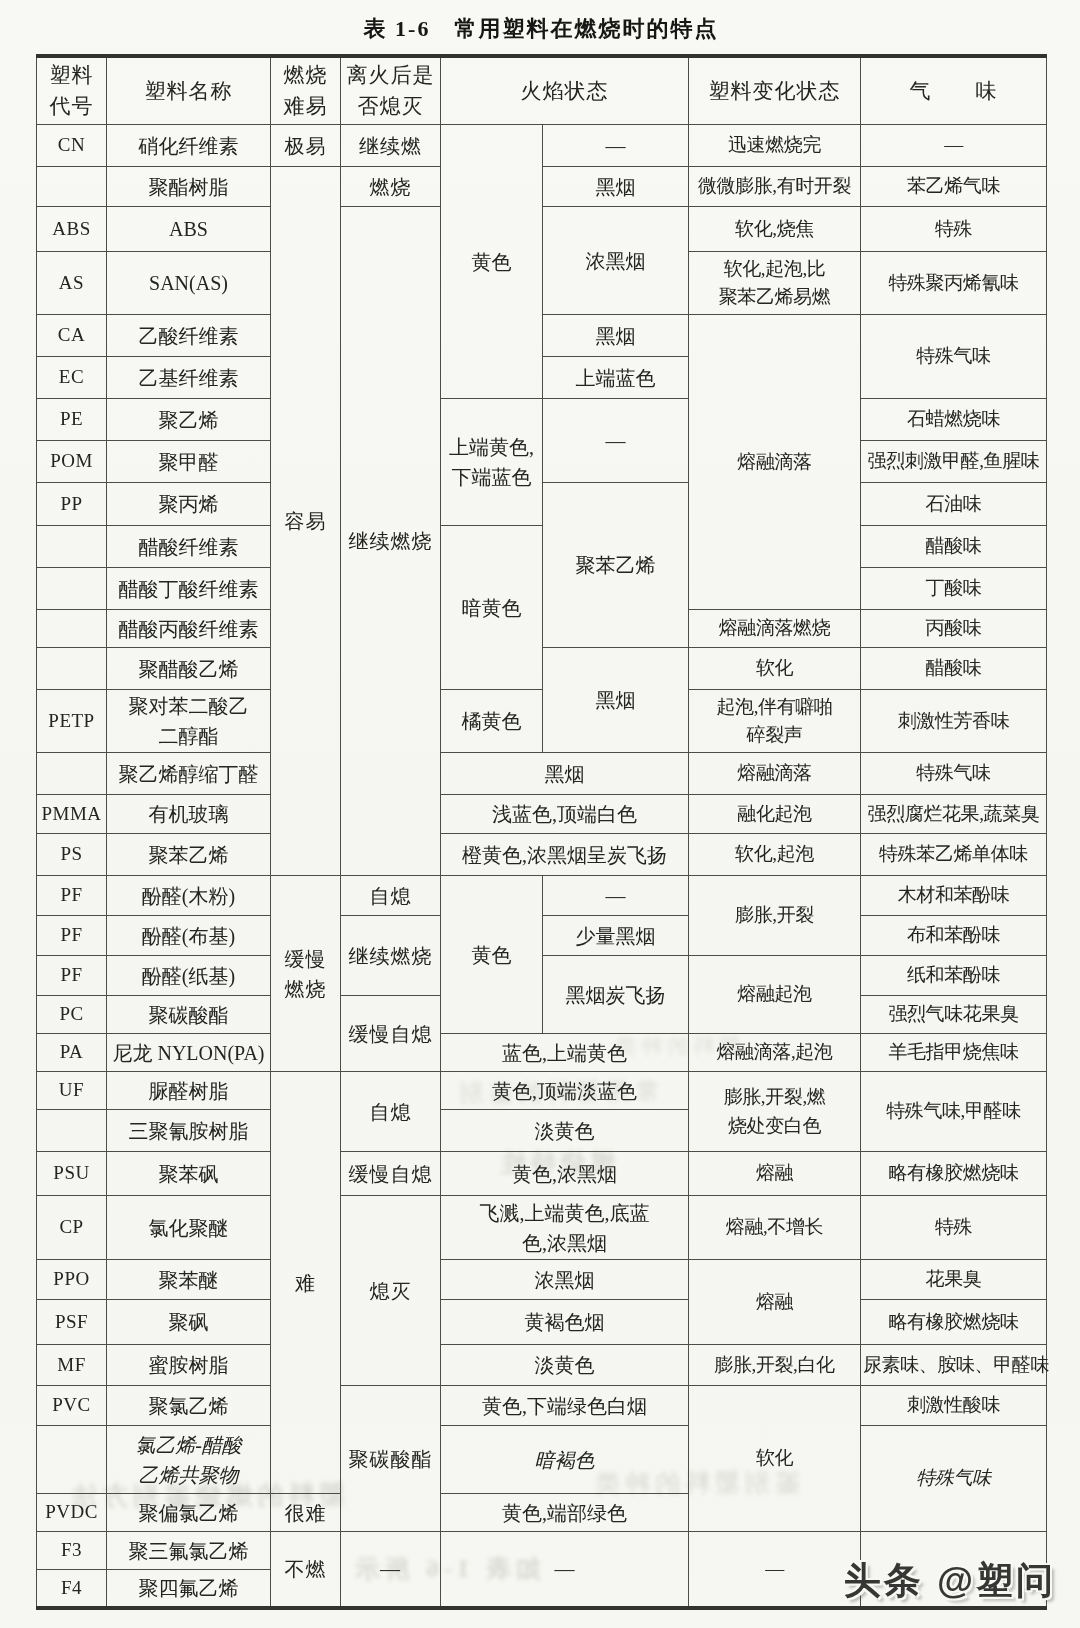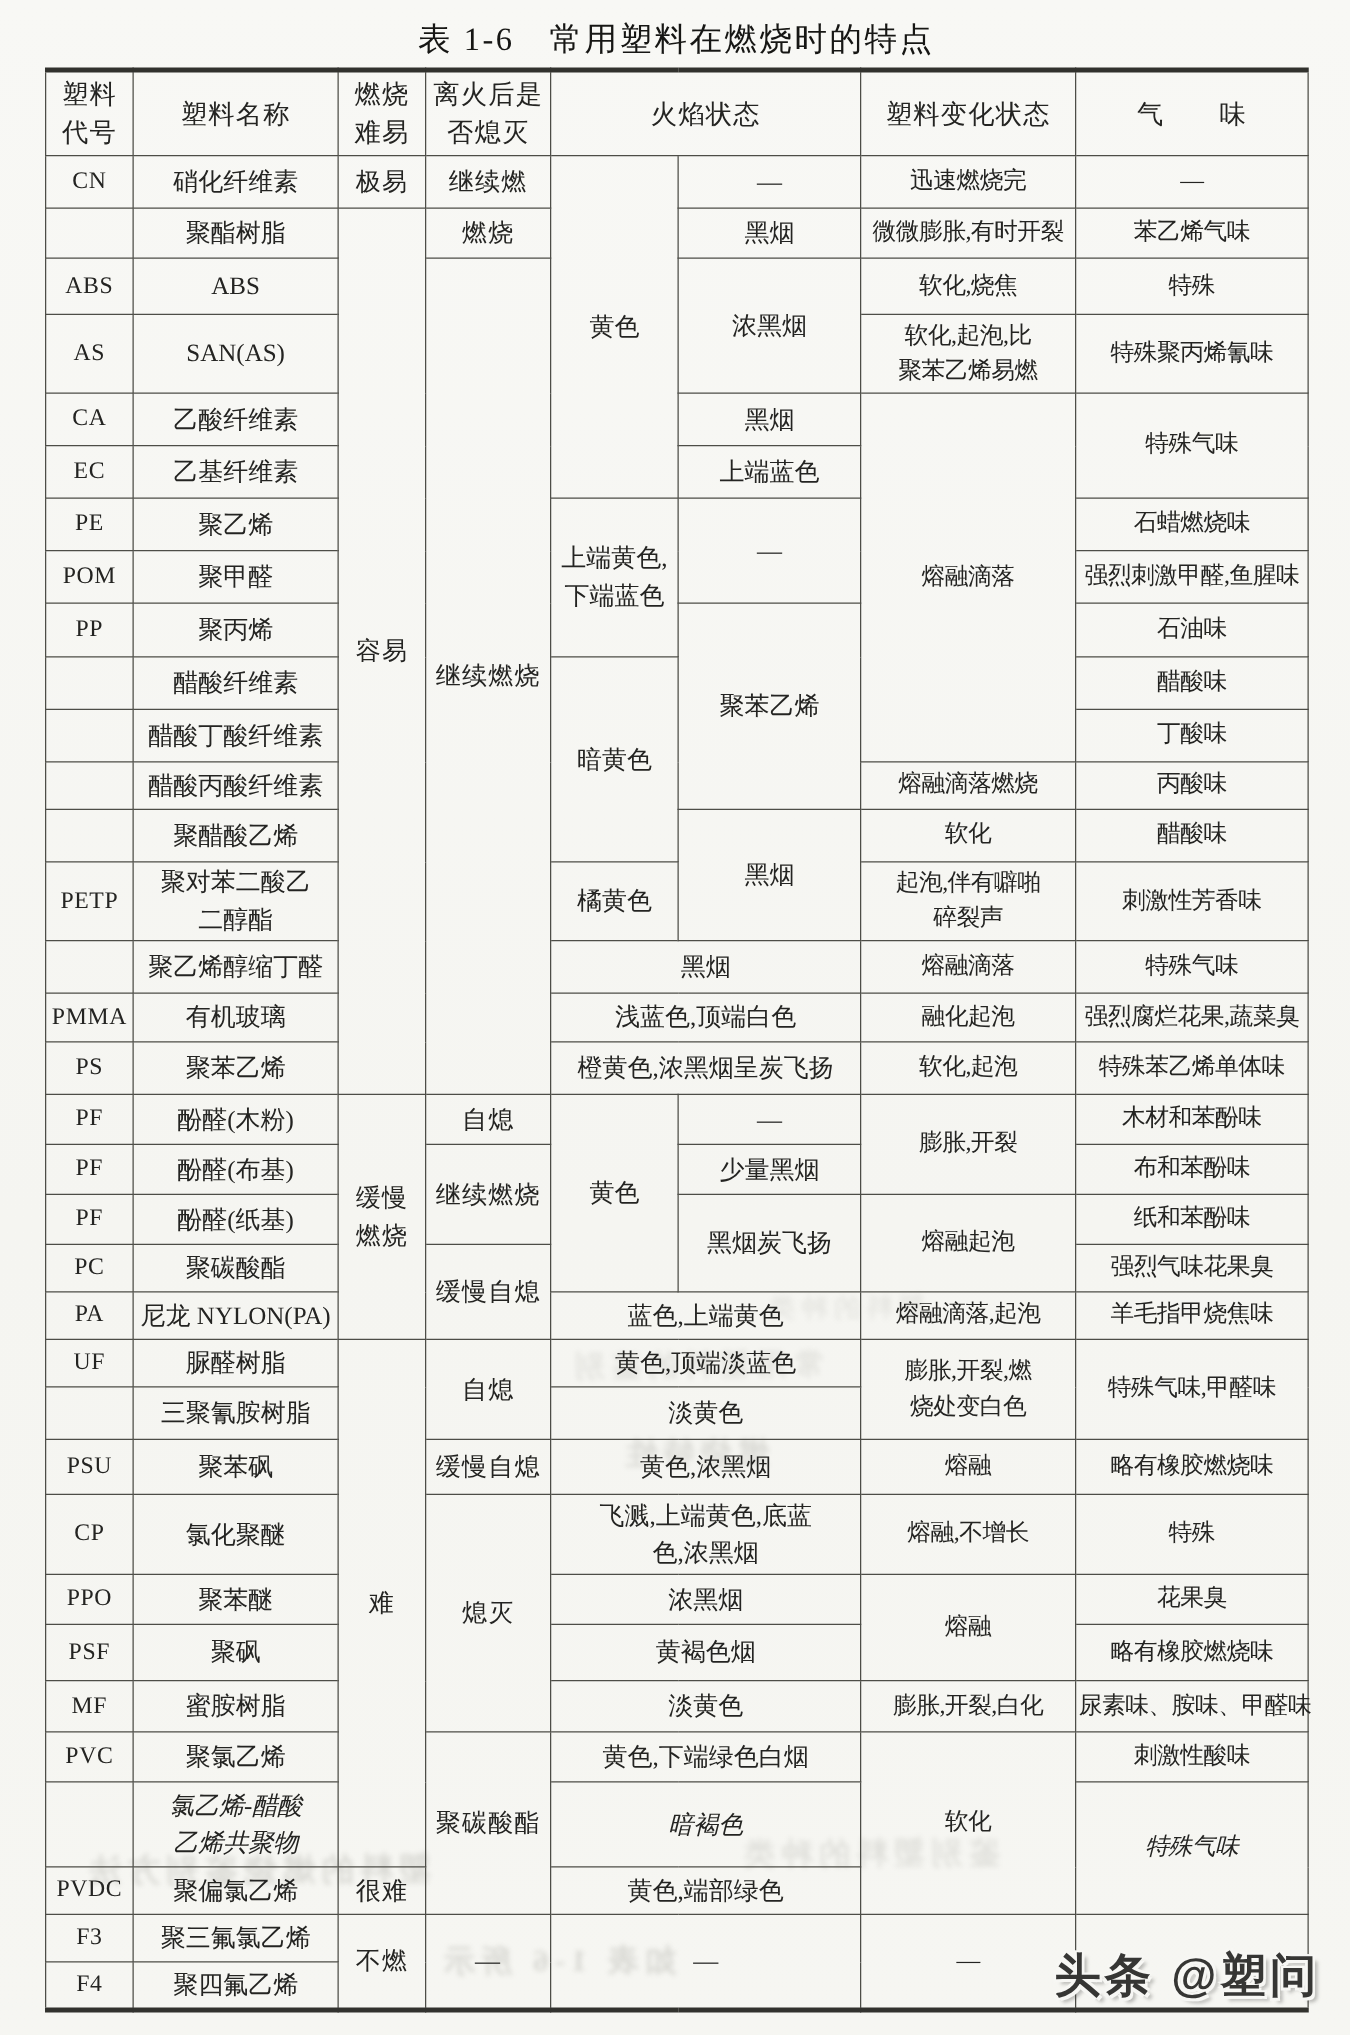--- a/index.html
+++ b/index.html
@@ -8,21 +8,21 @@
     width:1080px;height:1628px;
     margin:0 auto;
     background:linear-gradient(180deg,#f8f8f5 0%,#f5f5f1 60%,#f6f6f2 100%);
     font-family:"Liberation Serif","DejaVu Serif",serif;
     color:#1f1f1d;
     overflow:hidden;
   }
   .page-title{
     position:absolute;top:14px;left:36px;width:1010px;
     text-align:center;
-    font-size:26px;font-weight:normal;letter-spacing:2px;
+    font-size:22px;font-weight:bold;letter-spacing:2px;
     color:#161614;
   }
   table.spec{
     position:absolute;left:36px;top:54px;
     width:1010px;
     border-collapse:collapse;table-layout:fixed;
     border-top:4px solid #32322e;
     border-bottom:4px solid #32322e;
   }
   .spec th,.spec td{

